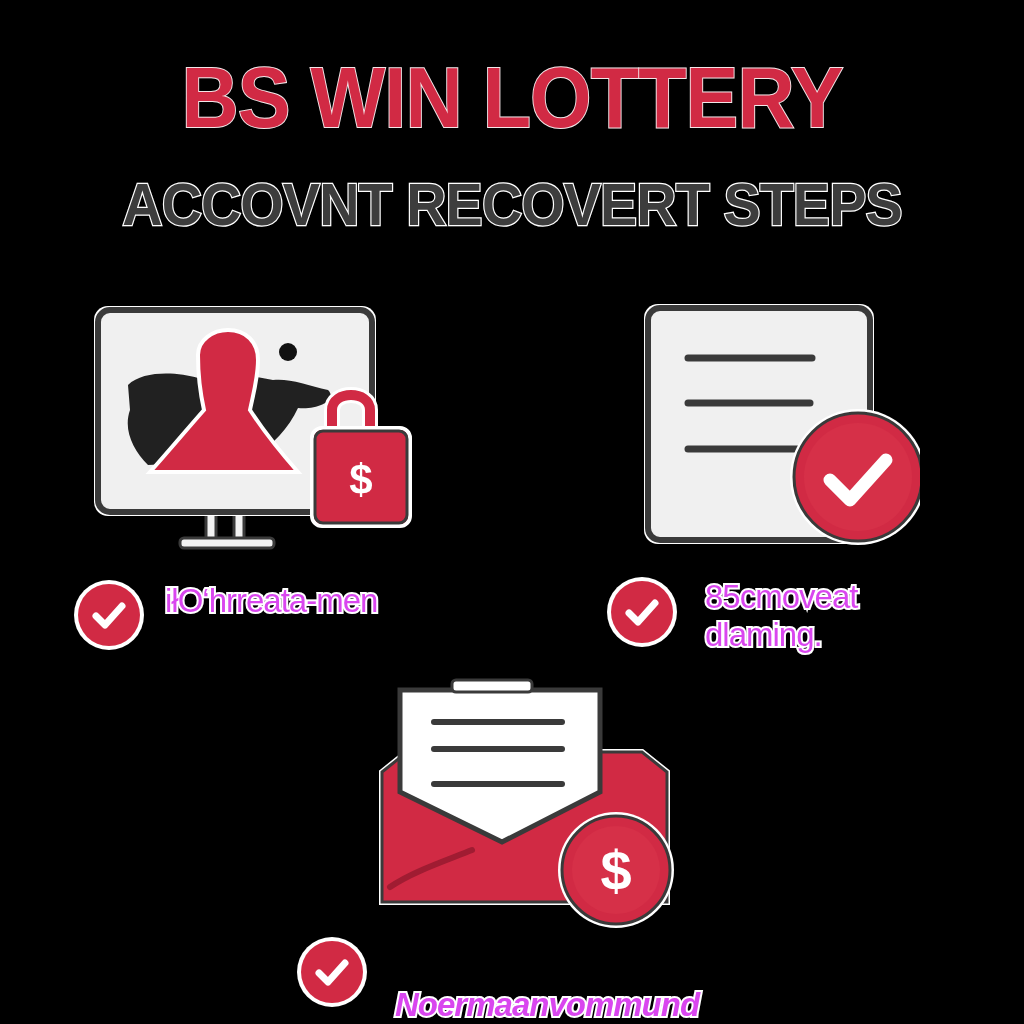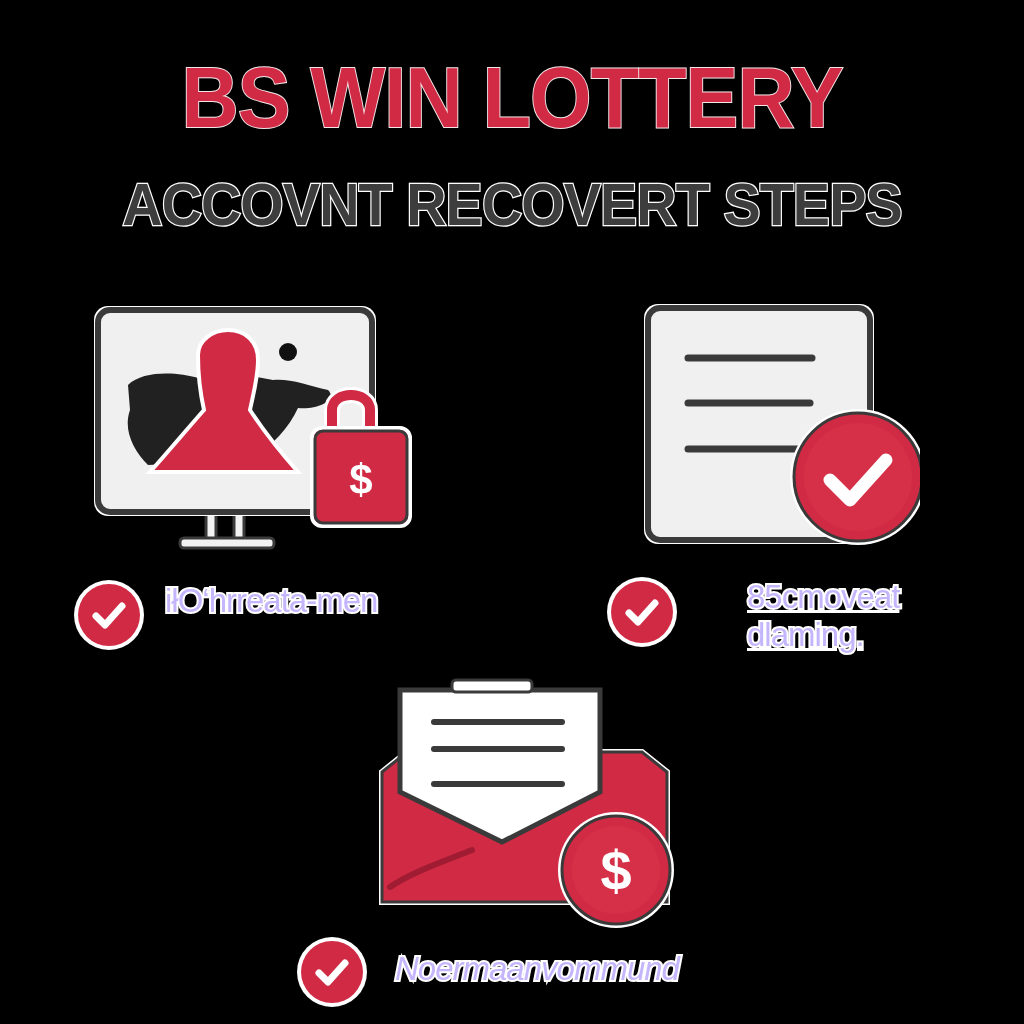--- a/index.html
+++ b/index.html
@@ -15,25 +15,25 @@
     position: absolute; left: 0; top: 170px; width: 1024px; text-align: center;
     font-family: "Liberation Sans", sans-serif; font-weight: 700; font-size: 60px; line-height: 70px;
     color: #3d3d3d; letter-spacing: -1px;
     -webkit-text-stroke: 2.5px #ffffff; paint-order: stroke fill;
     transform: scaleX(0.93);
   }
   .illus { position: absolute; }
   .step-check { position: absolute; width: 74px; height: 74px; }
   .step-text {
     position: absolute; font-family: "Liberation Sans", sans-serif; font-weight: 400;
-    font-size: 33px; line-height: 38px; color: #c4b5fd;
+    font-size: 33px; line-height: 38px; color: #d946ef;
     -webkit-text-stroke: 4px #ffffff; paint-order: stroke fill; letter-spacing: -1px; white-space: nowrap;
   }
   .step-text span { display: block; }
-  .step-text.bold { font-weight: 400; font-style: italic; }
+  .step-text.bold { font-weight: 700; font-style: italic; margin-top: 36px; }
 </style>
 </head>
 <body>
 
 <div>
 
   <div class="title">BS WIN LOTTERY</div>
   <div class="subtitle">ACCOVNT RECOVERT STEPS</div>
 
   <div class="illus" style="left:88px; top:300px; width:330px; height:255px;">
@@ -105,21 +105,21 @@
     <span>iłO‘hrreata-men</span>
   </div>
 
   <div class="step-check" style="left:605px; top:575px;">
     <svg width="74" height="74" viewBox="0 0 74 74">
       <circle cx="37" cy="37" r="35" fill="#ffffff"></circle>
       <circle cx="37" cy="37" r="31" fill="#d12a44"></circle>
       <polyline points="24,38 33,47 50,28" fill="none" stroke="#ffffff" stroke-width="7" stroke-linecap="round" stroke-linejoin="round"></polyline>
     </svg>
   </div>
-  <div class="step-text" style="left:747px; top:578px;text-decoration:underline;">
+  <div class="step-text" style="left:705px; top:578px;">
     <span>85cmoveat</span>
     <span>dlaming.</span>
   </div>
 
   <div class="step-check" style="left:295px; top:935px;">
     <svg width="74" height="74" viewBox="0 0 74 74">
       <circle cx="37" cy="37" r="35" fill="#ffffff"></circle>
       <circle cx="37" cy="37" r="31" fill="#d12a44"></circle>
       <polyline points="24,38 33,47 50,28" fill="none" stroke="#ffffff" stroke-width="7" stroke-linecap="round" stroke-linejoin="round"></polyline>
     </svg>

